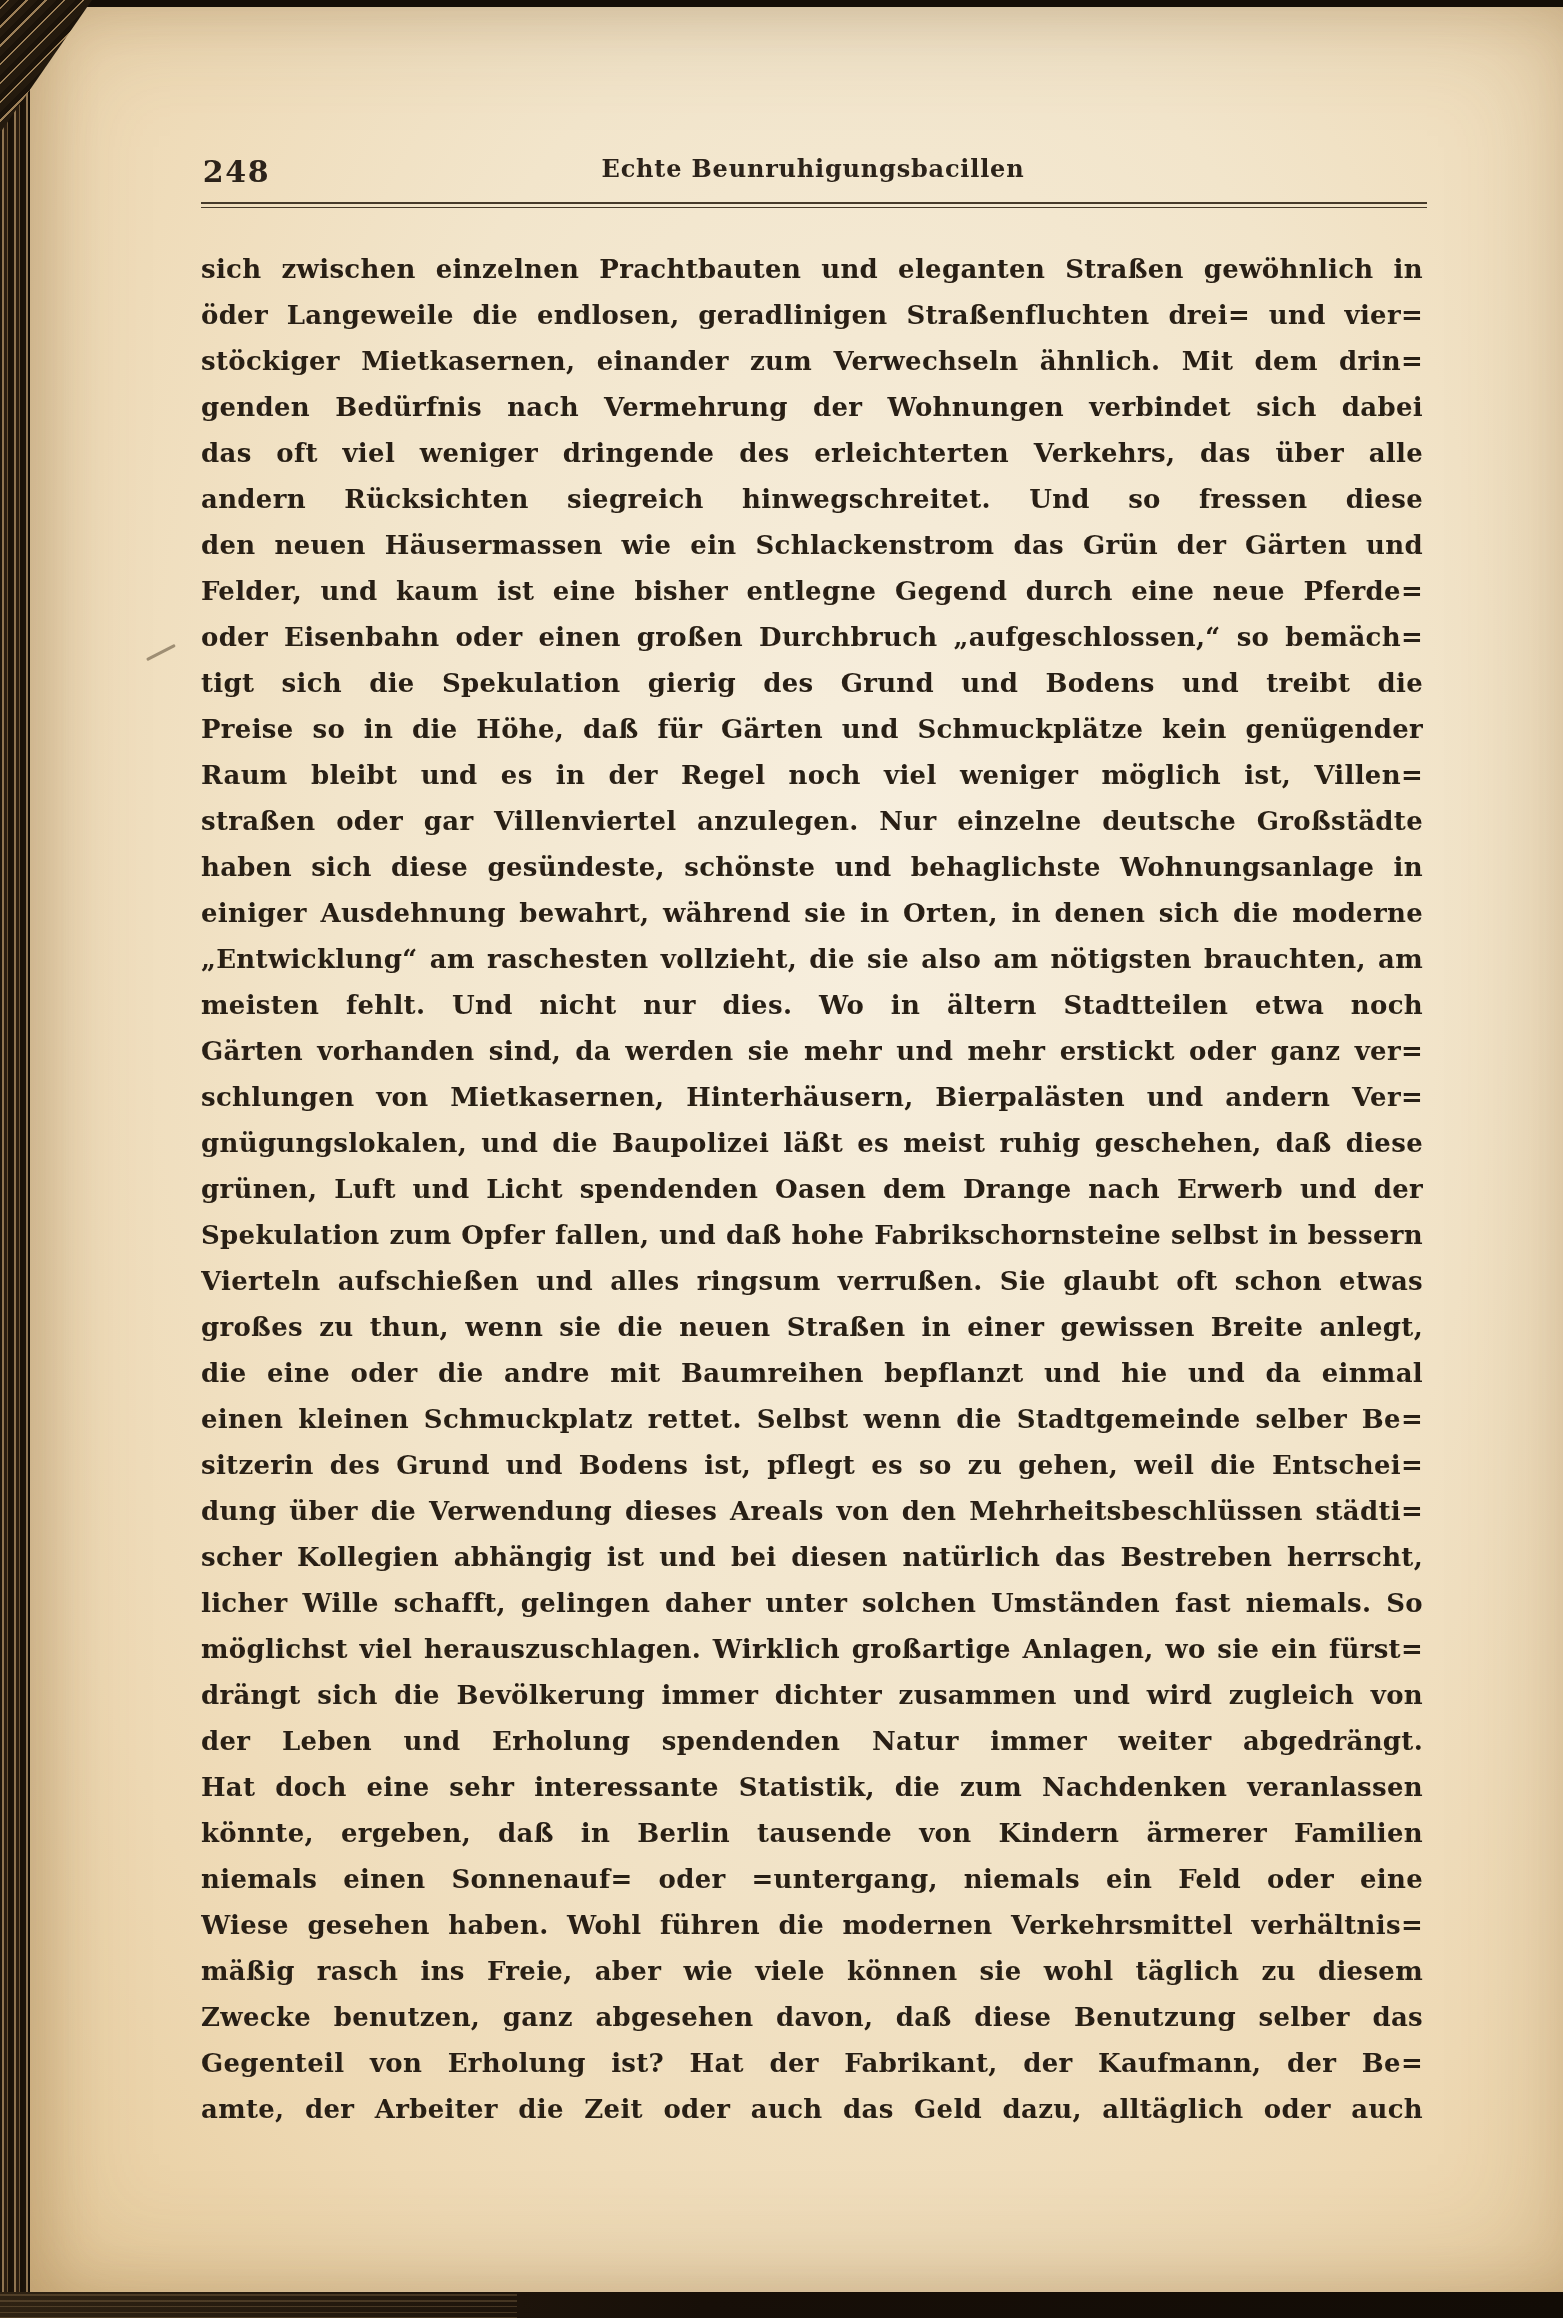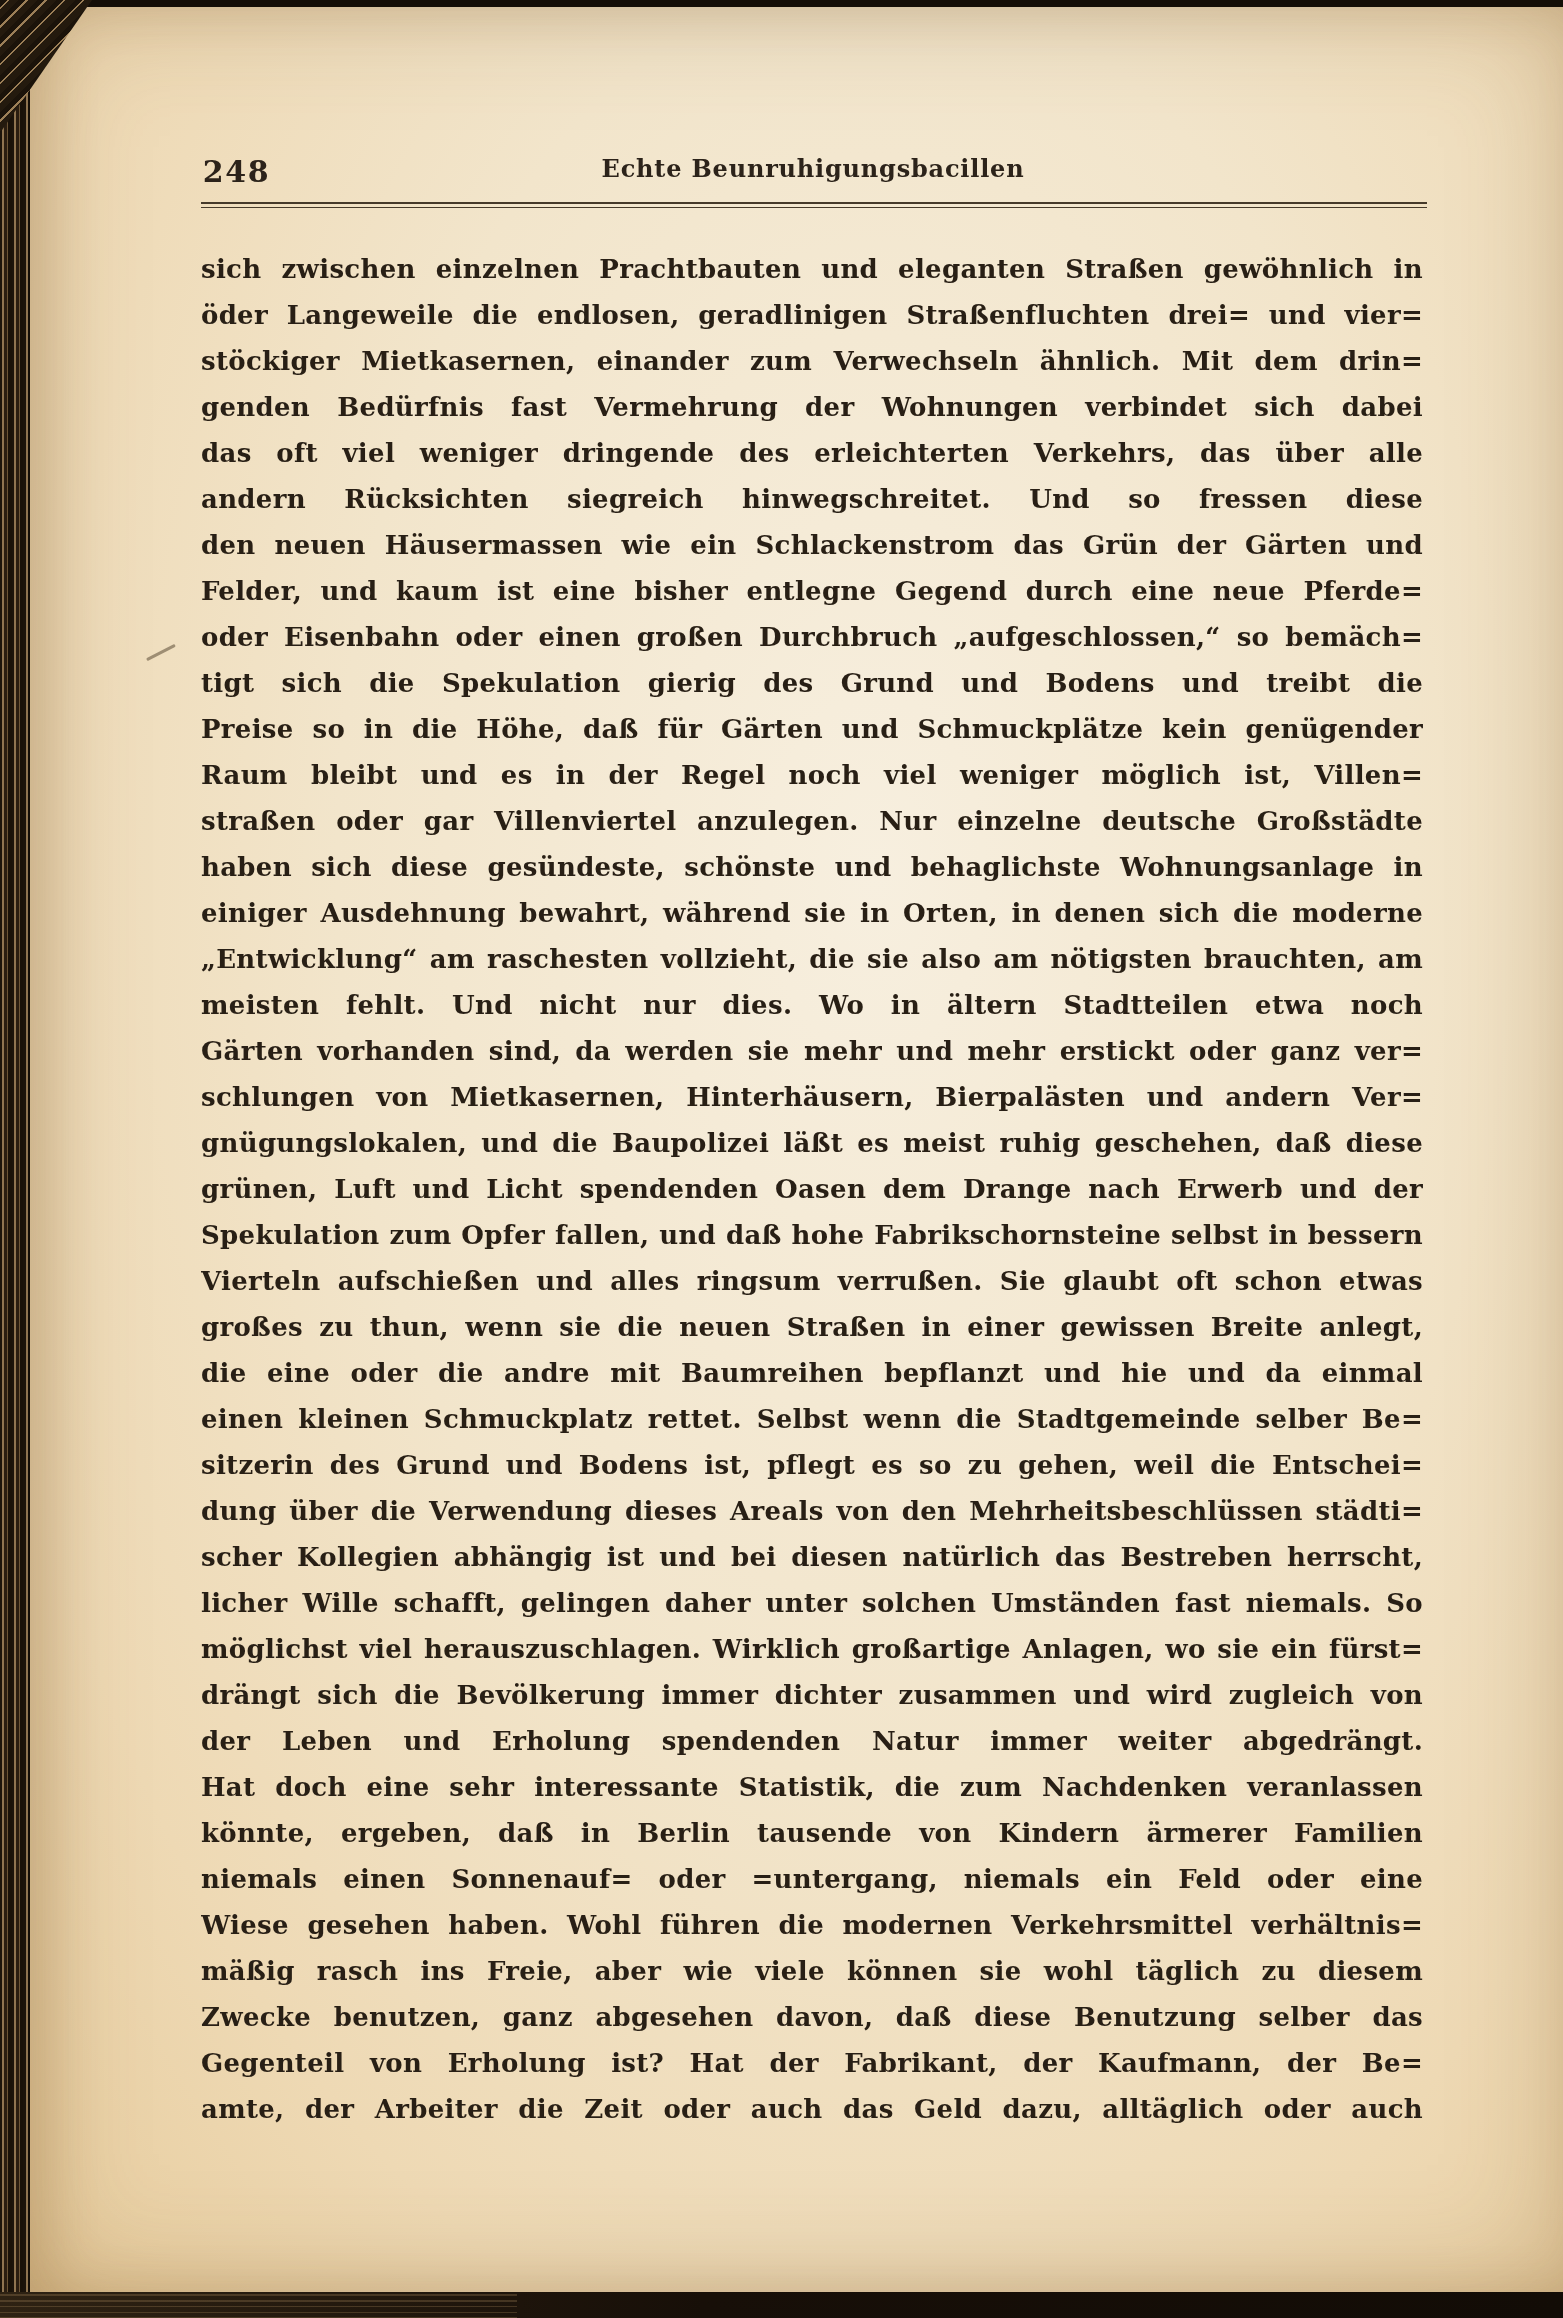--- a/index.html
+++ b/index.html
@@ -98,21 +98,21 @@
   </div>
 
   <div class="header-rule"></div>
 
   <div class="pencil-mark"></div>
 
   <div class="body-text">
     <div class="line">sich zwischen einzelnen Prachtbauten und eleganten Straßen gewöhnlich in</div>
     <div class="line">öder Langeweile die endlosen, geradlinigen Straßenfluchten drei= und vier=</div>
     <div class="line">stöckiger Mietkasernen, einander zum Verwechseln ähnlich. Mit dem drin=</div>
-    <div class="line">genden Bedürfnis fast Vermehrung der Wohnungen verbindet sich dabei</div>
+    <div class="line">genden Bedürfnis nach Vermehrung der Wohnungen verbindet sich dabei</div>
     <div class="line">das oft viel weniger dringende des erleichterten Verkehrs, das über alle</div>
     <div class="line">andern Rücksichten siegreich hinwegschreitet. Und so fressen diese aufschießen=</div>
     <div class="line">den neuen Häusermassen wie ein Schlackenstrom das Grün der Gärten und</div>
     <div class="line">Felder, und kaum ist eine bisher entlegne Gegend durch eine neue Pferde=</div>
     <div class="line">oder Eisenbahn oder einen großen Durchbruch „aufgeschlossen,“ so bemäch=</div>
     <div class="line">tigt sich die Spekulation gierig des Grund und Bodens und treibt die</div>
     <div class="line">Preise so in die Höhe, daß für Gärten und Schmuckplätze kein genügender</div>
     <div class="line">Raum bleibt und es in der Regel noch viel weniger möglich ist, Villen=</div>
     <div class="line">straßen oder gar Villenviertel anzulegen. Nur einzelne deutsche Großstädte</div>
     <div class="line">haben sich diese gesündeste, schönste und behaglichste Wohnungsanlage in</div>

